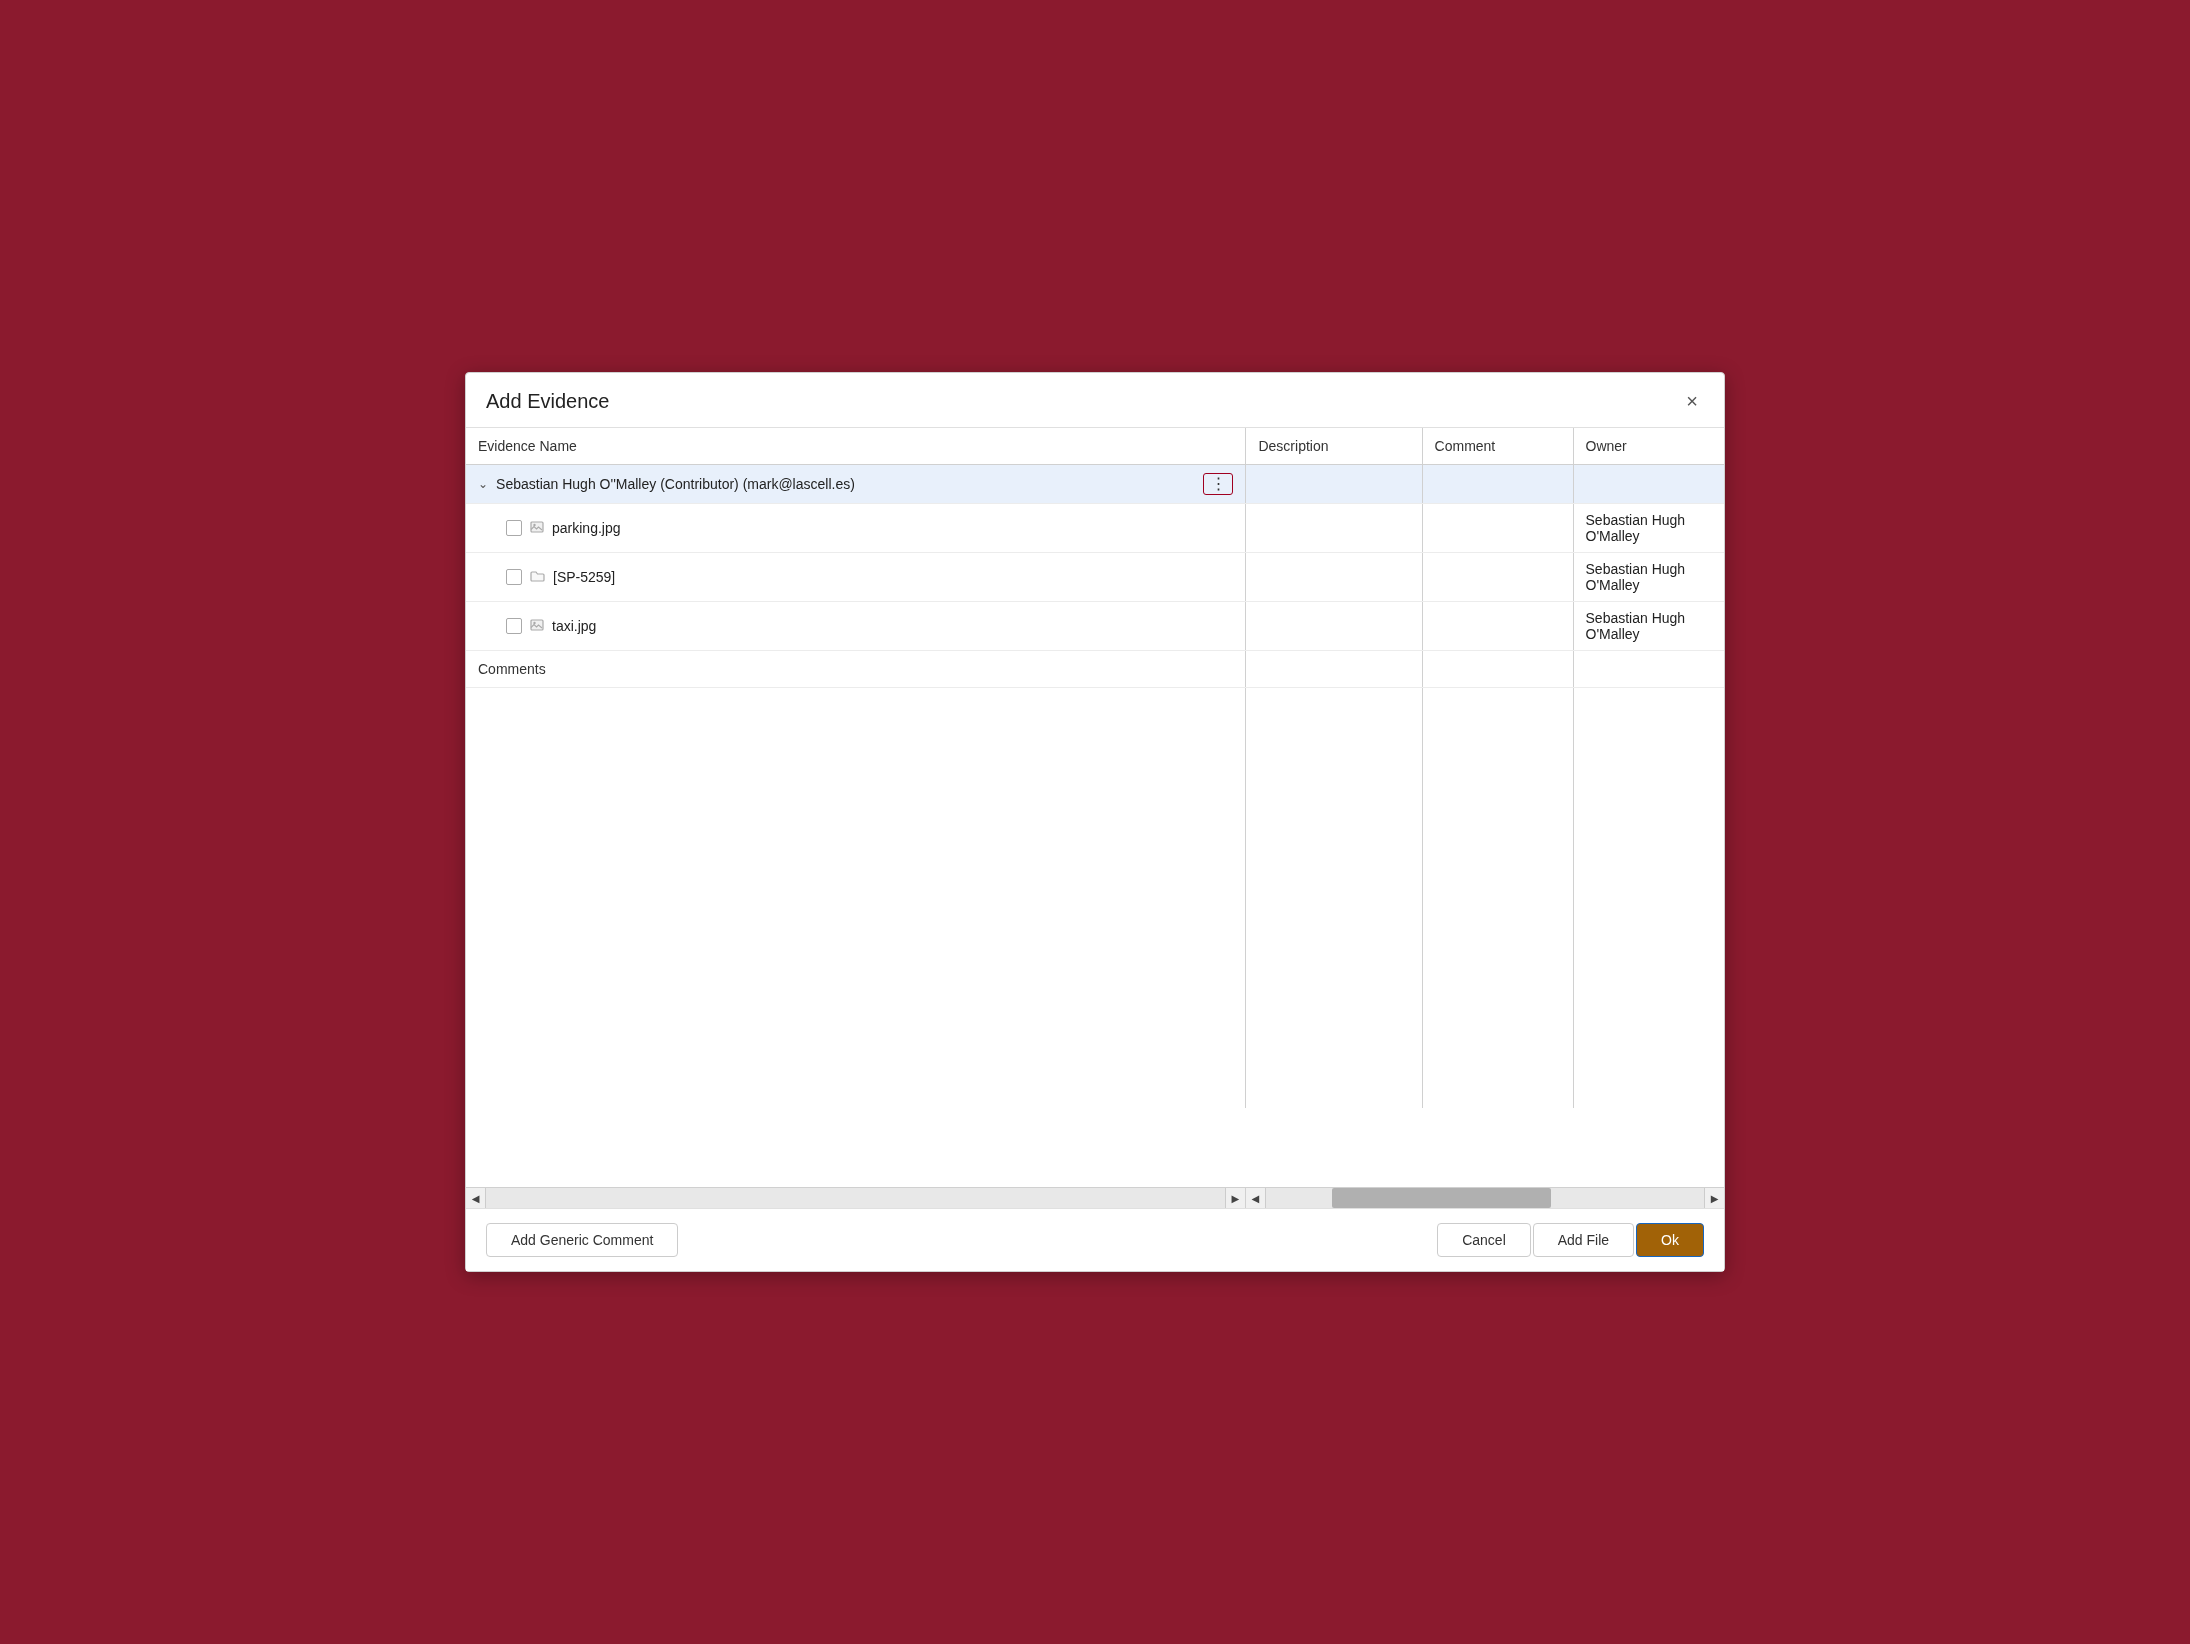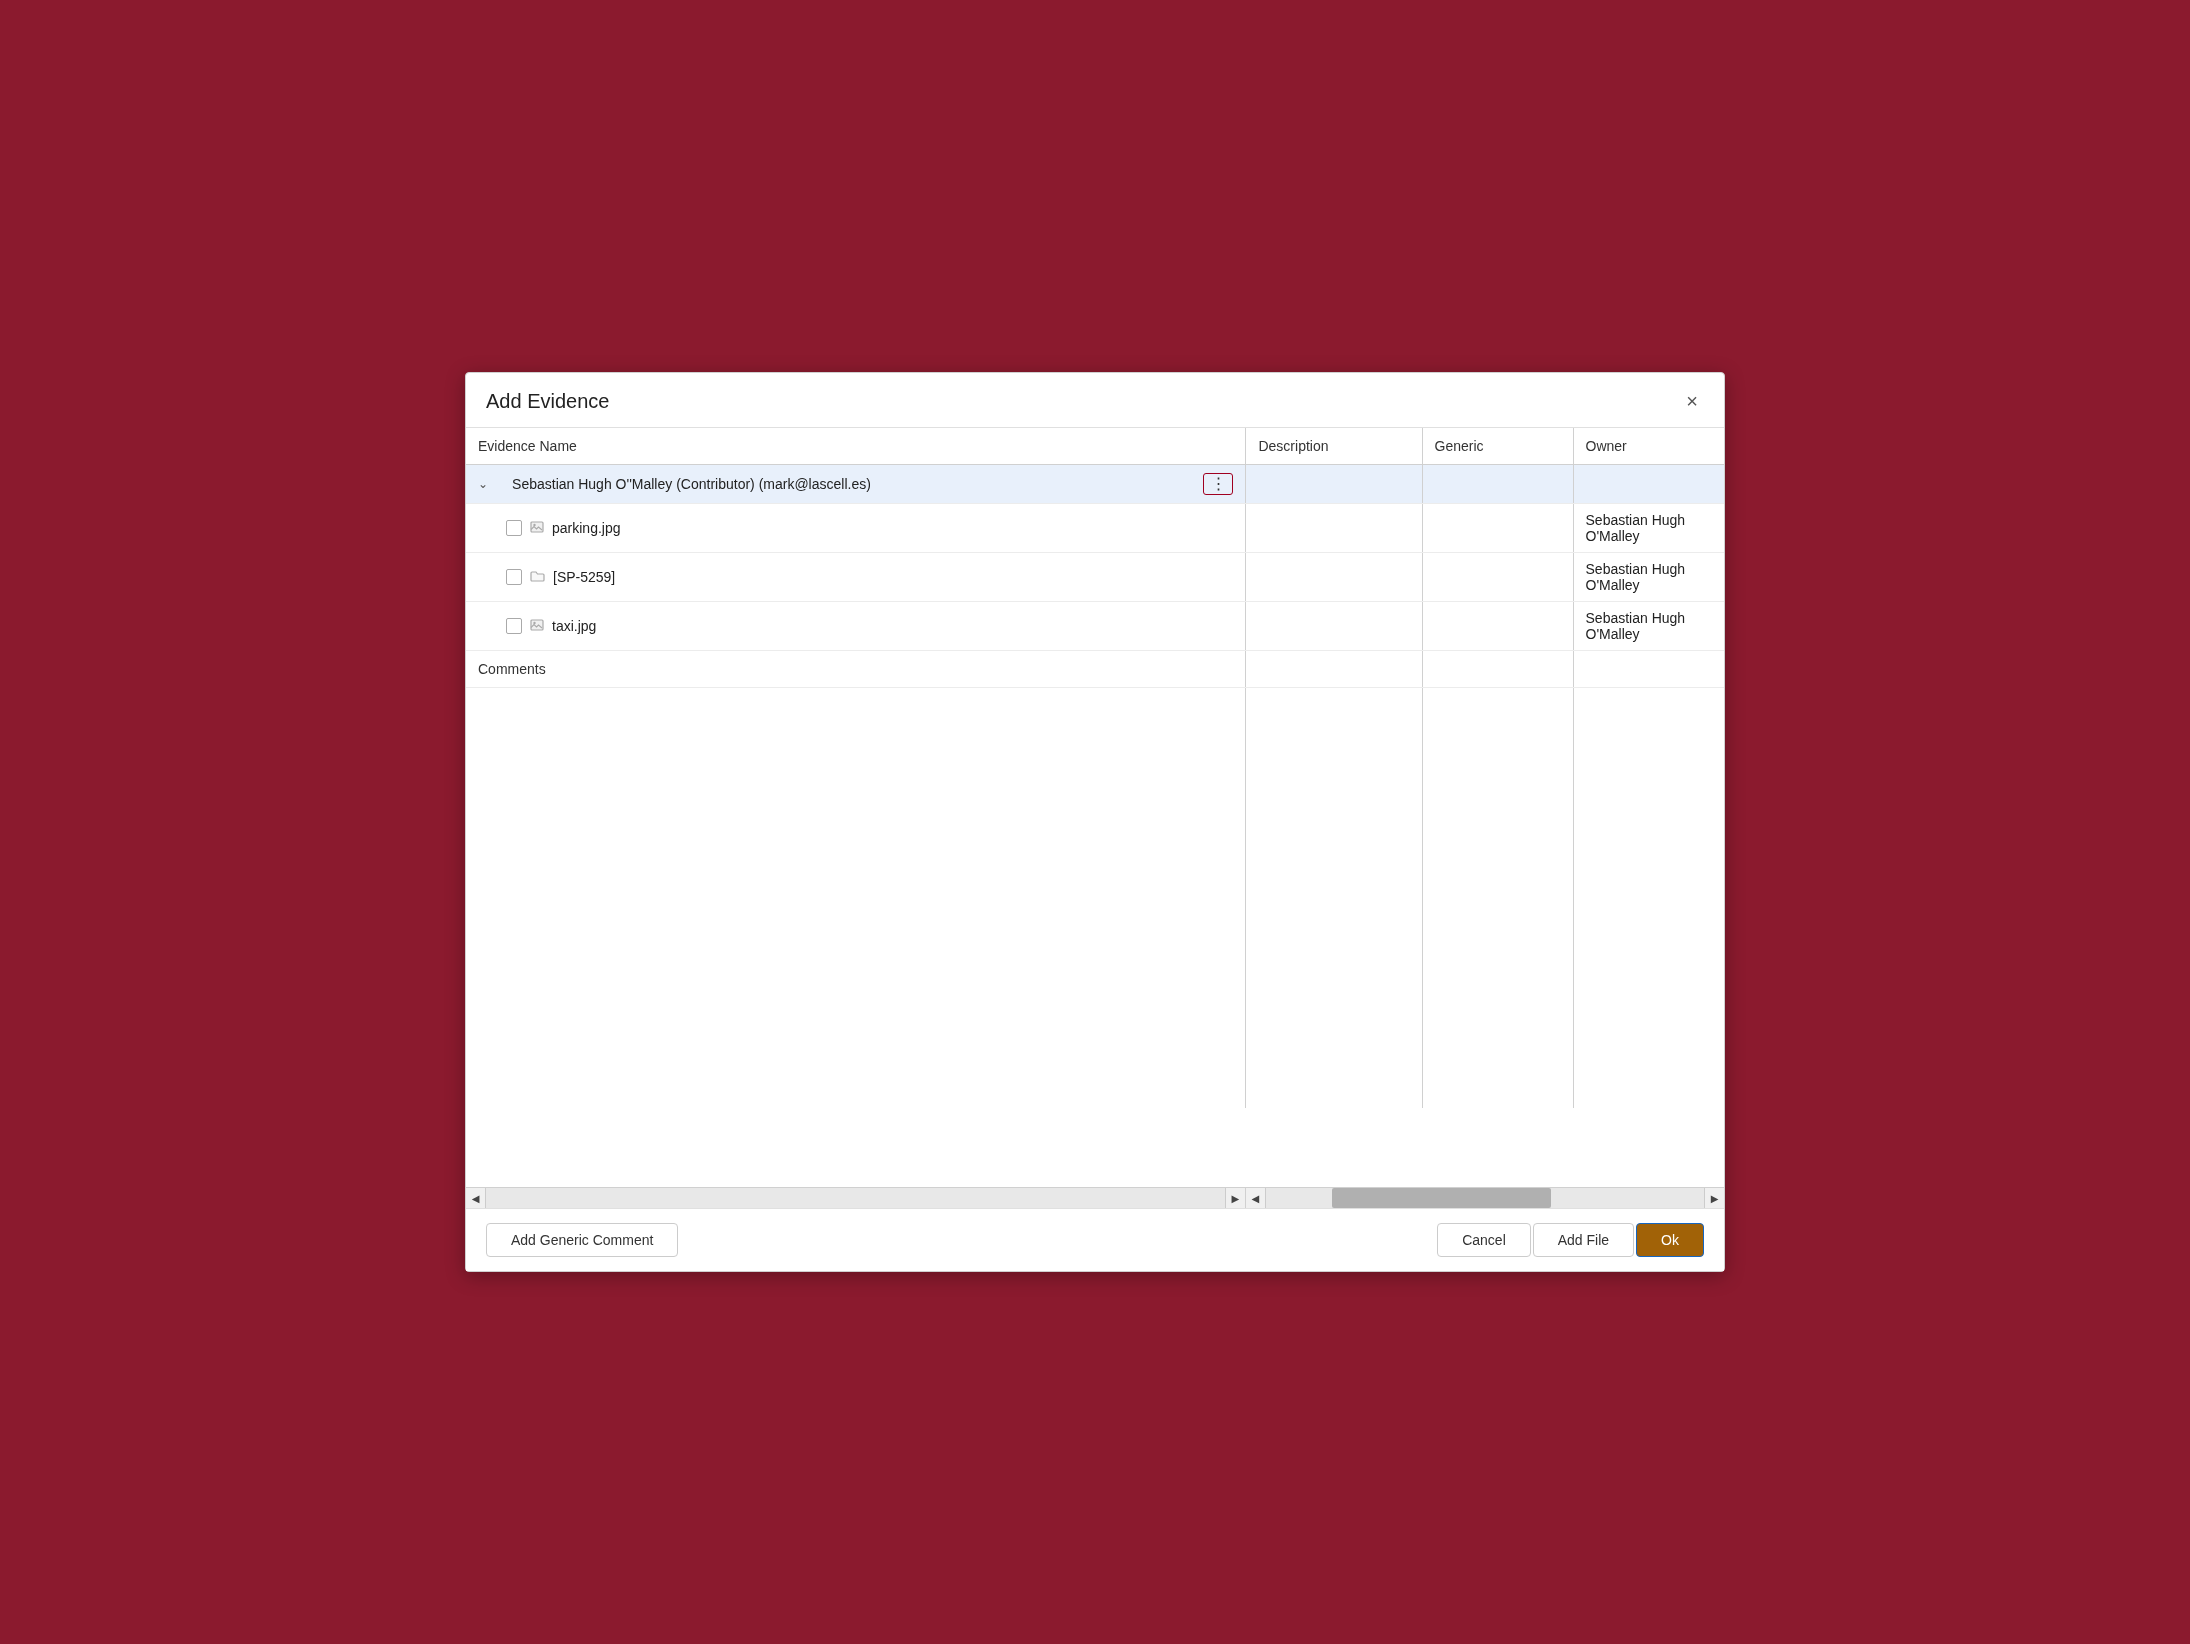--- a/index.html
+++ b/index.html
@@ -113,21 +113,20 @@
     .chevron-icon {
       font-size: 12px;
       color: #555;
       cursor: pointer;
     }
 
     .group-label {
       font-size: 14px;
       color: #222;
       flex: 1;
-      margin-left: 16px;
     }
 
     .kebab-btn {
       background: none;
       border: 1.5px solid #a00020;
       border-radius: 3px;
       cursor: pointer;
       padding: 2px 6px;
       color: #333;
       font-size: 16px;
@@ -297,21 +296,21 @@
     <span class="dialog-title">Add Evidence</span>
     <button class="close-btn">×</button>
   </div>
 
   <div class="table-container">
     <table>
       <thead>
         <tr>
           <th class="col-name">Evidence Name</th>
           <th class="col-desc">Description</th>
-          <th class="col-comment">Generic</th>
+          <th class="col-comment">Comment</th>
           <th class="col-owner">Owner</th>
         </tr>
       </thead>
       <tbody>
 
         <tr class="row-group-header">
           <td class="col-name">
             <div class="group-header-content">
               <span class="chevron-icon">⌄</span>
               <span class="group-label">Sebastian Hugh O''Malley (Contributor) (mark@lascell.es)</span>

